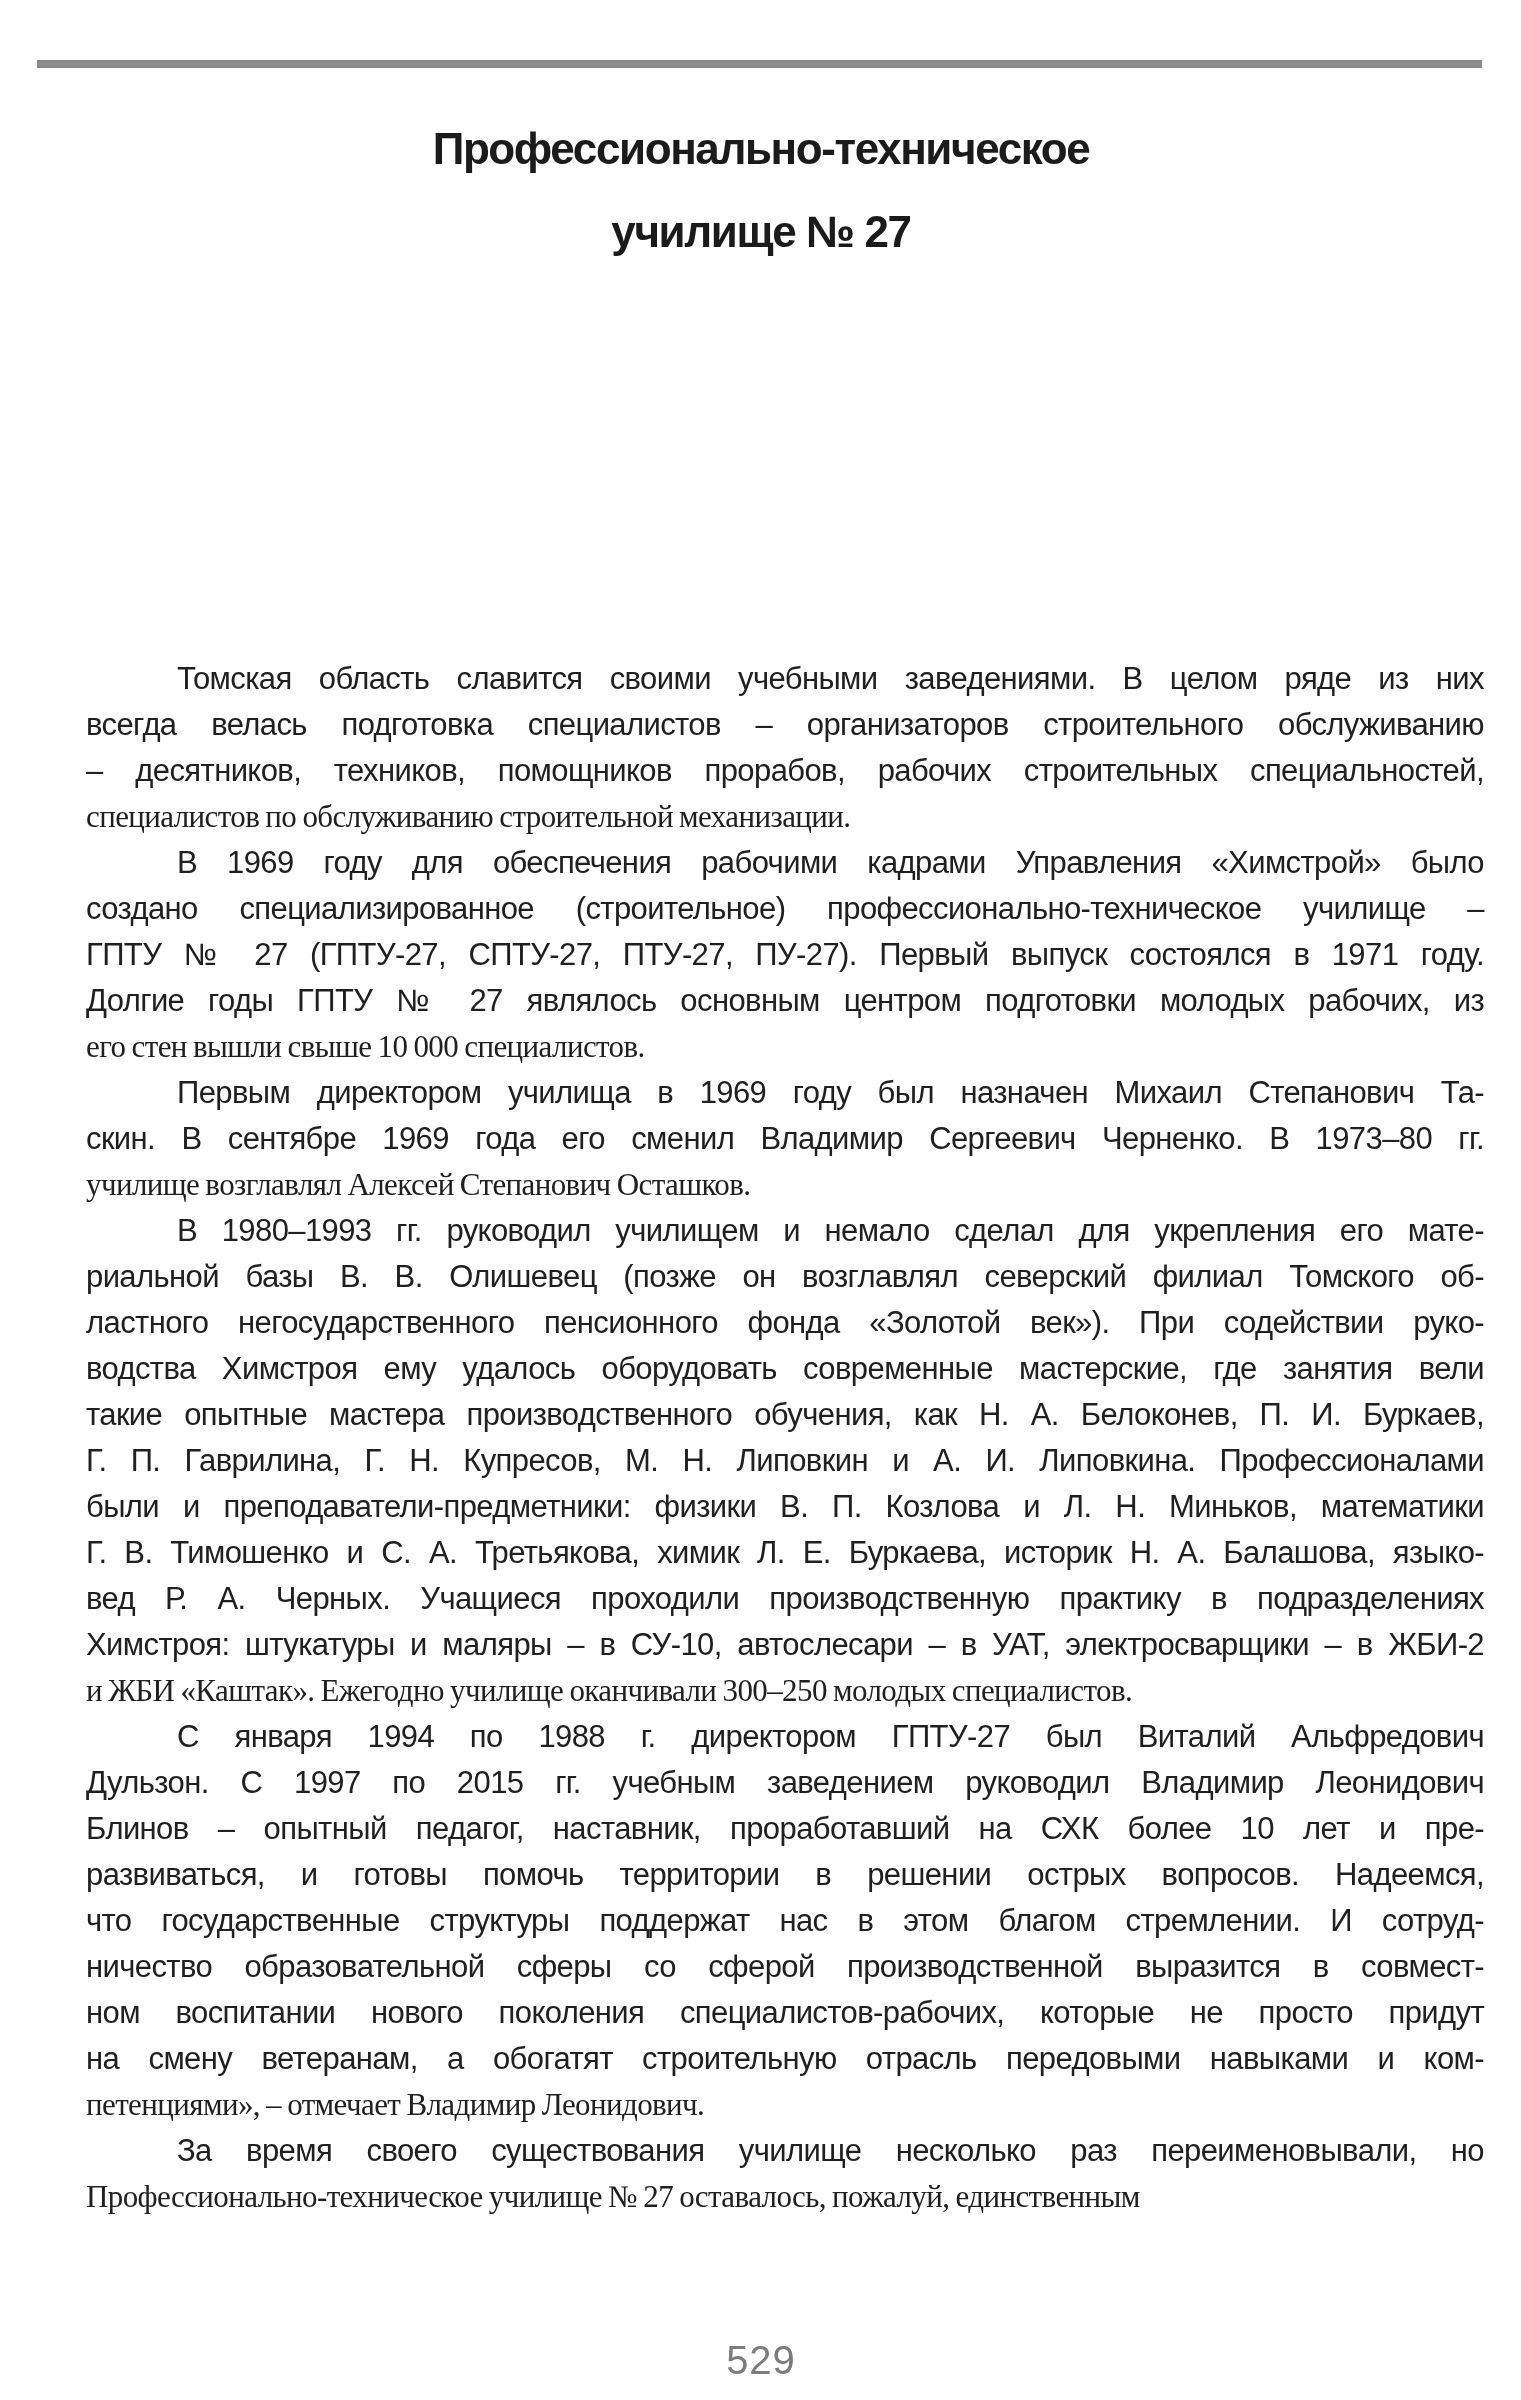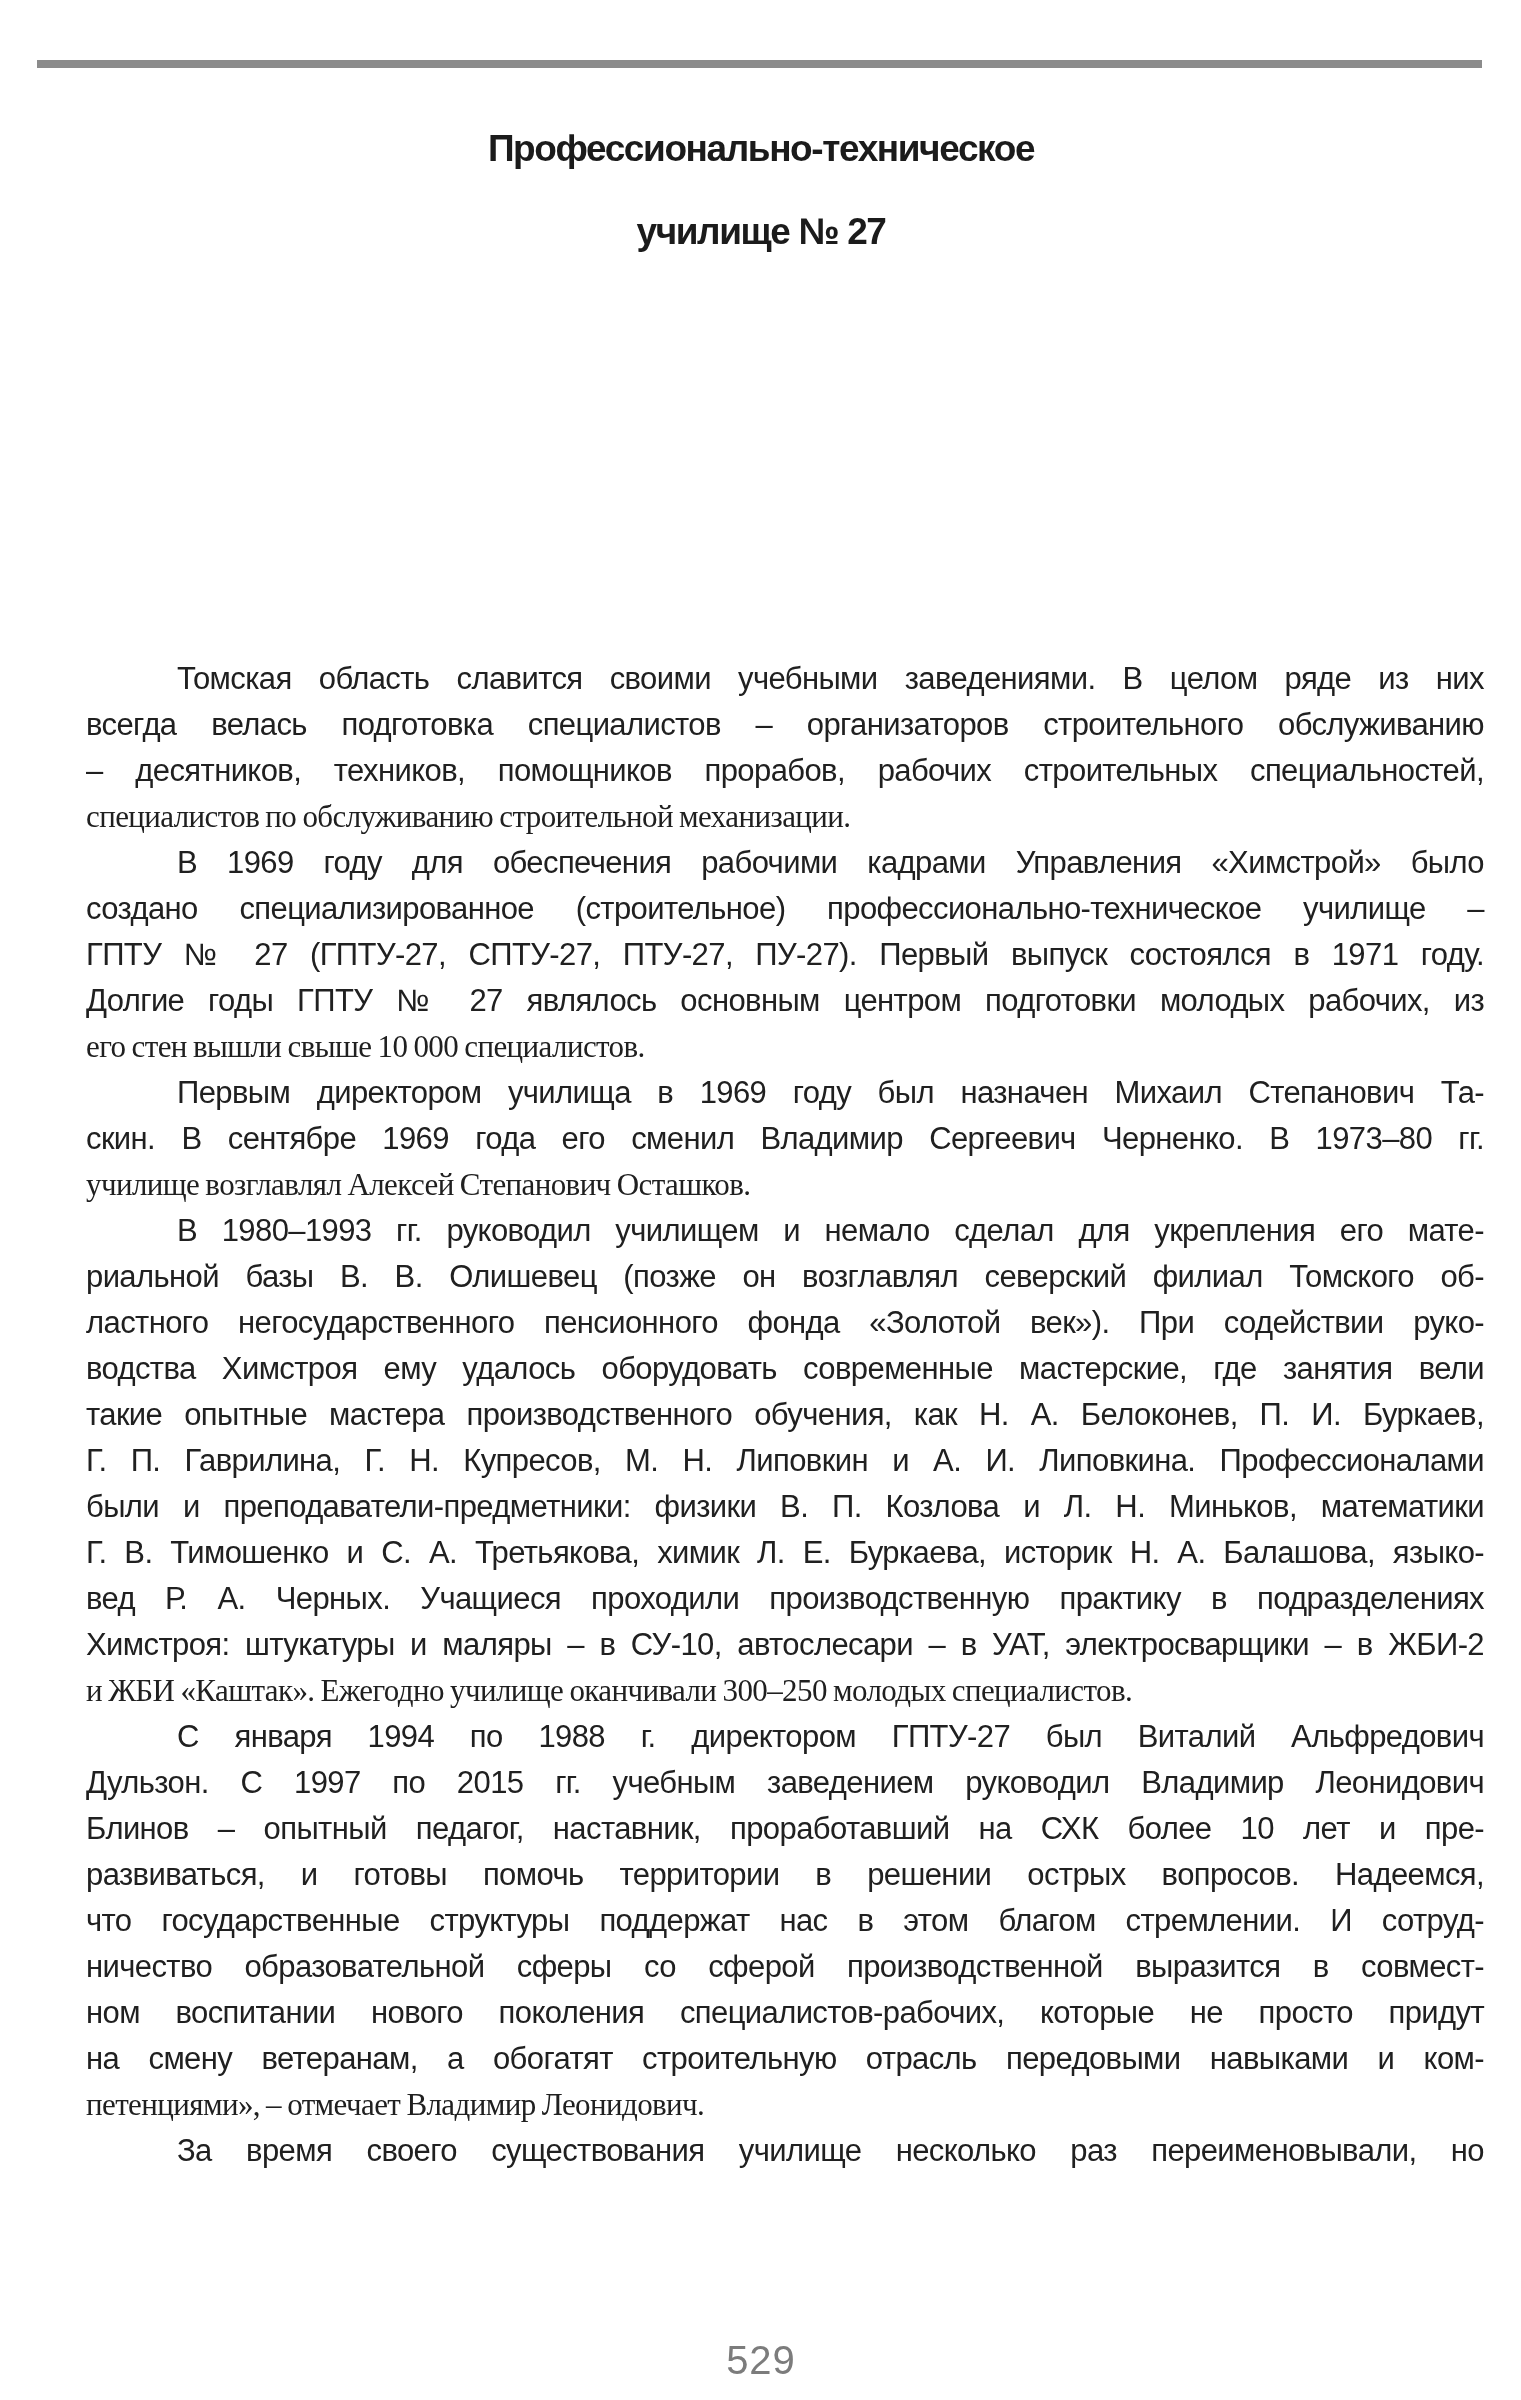--- a/index.html
+++ b/index.html
@@ -21,21 +21,21 @@
     height: 7.6px;
     background: var(--rule-color, #8b8b8b);
   }
   .title {
     position: absolute;
     top: 107px;
     left: 0;
     width: 100%;
     text-align: center;
     font-weight: 700;
-    font-size: 37px;
+    font-size: 44px;
     line-height: 83px;
     letter-spacing: -1.4px;
     color: var(--title-color, #1b1b1b);
   }
   .title-line { display: block; }
   .article {
     position: absolute;
     top: 656px;
     left: 38px;
     width: 1446px;
@@ -113,17 +113,18 @@
         <div class="line">Блинов – опытный педагог, наставник, проработавший на СХК более 10 лет и пре-</div>
         <div class="line">развиваться, и готовы помочь территории в решении острых вопросов. Надеемся,</div>
         <div class="line">что государственные структуры поддержат нас в этом благом стремлении. И сотруд-</div>
         <div class="line">ничество образовательной сферы со сферой производственной выразится в совмест-</div>
         <div class="line">ном воспитании нового поколения специалистов-рабочих, которые не просто придут</div>
         <div class="line">на смену ветеранам, а обогатят строительную отрасль передовыми навыками и ком-</div>
         <div class="line last">петенциями», – отмечает Владимир Леонидович.</div>
       </div>
       <div class="para">
         <div class="line first">За время своего существования училище несколько раз переименовывали, но</div>
+        <div class="line last">Профессионально-техническое училище № 27 оставалось, пожалуй, единственным</div>
       </div>
     </div>
   <div class="page-number">529</div>
 </div>
 
 
 </body></html>

